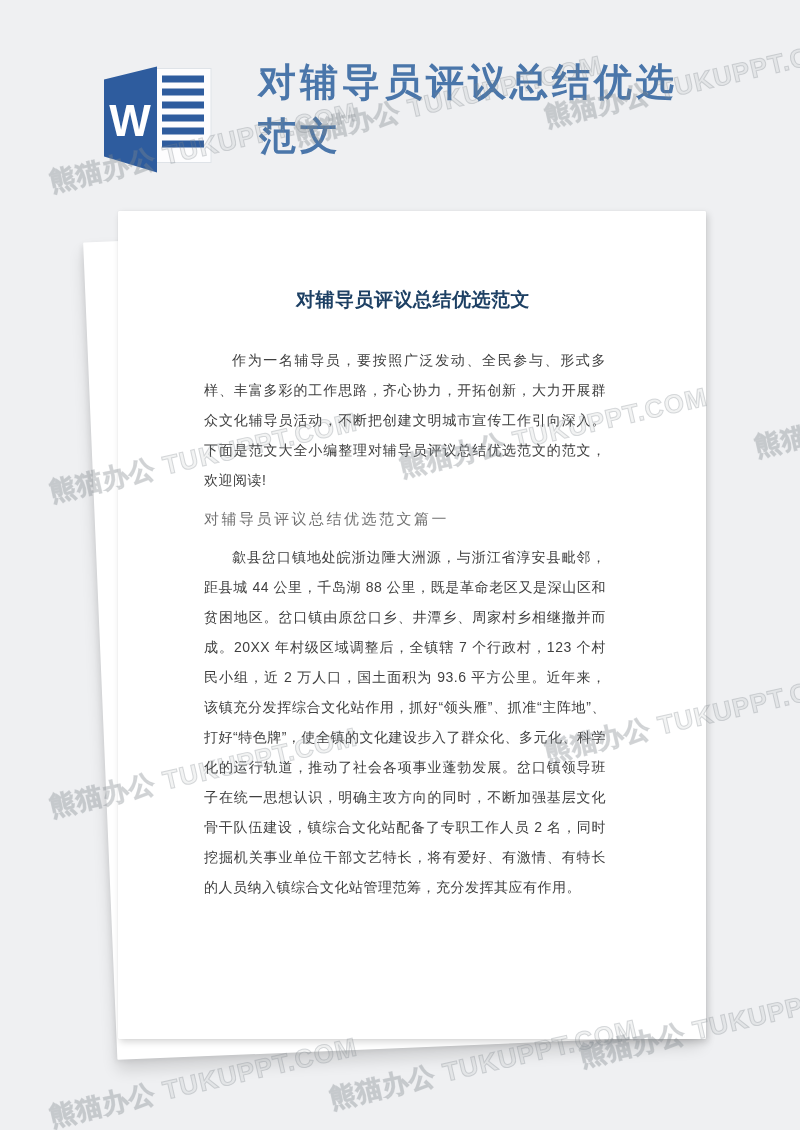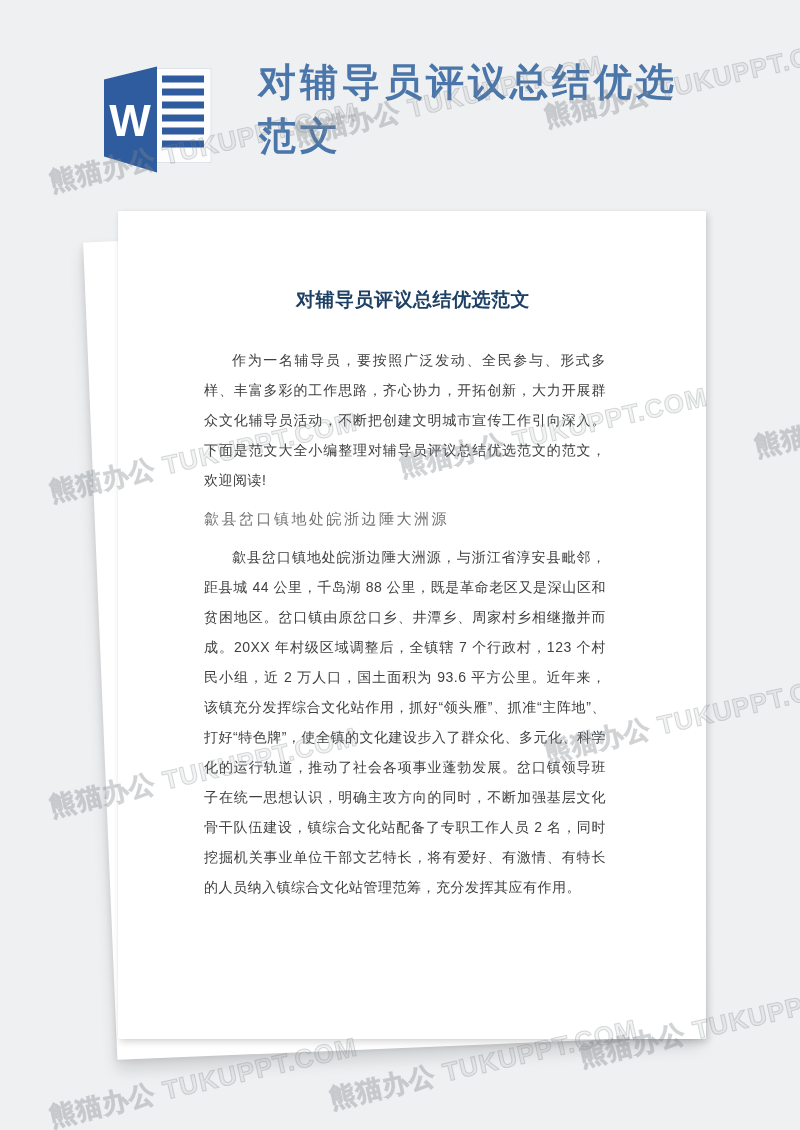--- a/index.html
+++ b/index.html
@@ -68,21 +68,21 @@
     <text x="30" y="73" font-size="44" font-weight="bold" fill="#ffffff" text-anchor="middle" font-family="Liberation Sans, DejaVu Sans, sans-serif">W</text>
   </svg>
 
   <h1 class="header-title">对辅导员评议总结优选范文</h1>
 
   <div class="sheet-back"></div>
 
   <div class="sheet">
     <h2 class="doc-title">对辅导员评议总结优选范文</h2>
     <p class="body-p">作为一名辅导员，要按照广泛发动、全民参与、形式多样、丰富多彩的工作思路，齐心协力，开拓创新，大力开展群众文化辅导员活动，不断把创建文明城市宣传工作引向深入。下面是范文大全小编整理对辅导员评议总结优选范文的范文，欢迎阅读!</p>
-    <div class="section-head">歙县岔口镇地处皖浙边陲大洲源</div>
+    <div class="section-head">对辅导员评议总结优选范文篇一</div>
     <p class="body-p tight">歙县岔口镇地处皖浙边陲大洲源，与浙江省淳安县毗邻，距县城 44 公里，千岛湖 88 公里，既是革命老区又是深山区和贫困地区。岔口镇由原岔口乡、井潭乡、周家村乡相继撤并而成。20XX 年村级区域调整后，全镇辖 7 个行政村，123 个村民小组，近 2 万人口，国土面积为 93.6 平方公里。近年来，该镇充分发挥综合文化站作用，抓好“领头雁”、抓准“主阵地”、打好“特色牌”，使全镇的文化建设步入了群众化、多元化、科学化的运行轨道，推动了社会各项事业蓬勃发展。岔口镇领导班子在统一思想认识，明确主攻方向的同时，不断加强基层文化骨干队伍建设，镇综合文化站配备了专职工作人员 2 名，同时挖掘机关事业单位干部文艺特长，将有爱好、有激情、有特长的人员纳入镇综合文化站管理范筹，充分发挥其应有作用。</p>
   </div>
 
   <div class="wm" style="left:50px;top:165px">熊猫办公 TUKUPPT.COM</div>
   <div class="wm" style="left:295px;top:118px">熊猫办公 TUKUPPT.COM</div>
   <div class="wm" style="left:545px;top:100px">熊猫办公 TUKUPPT.COM</div>
   <div class="wm" style="left:50px;top:475px">熊猫办公 TUKUPPT.COM</div>
   <div class="wm" style="left:400px;top:450px">熊猫办公 TUKUPPT.COM</div>
   <div class="wm" style="left:755px;top:430px">熊猫办公 TUKUPPT.COM</div>
   <div class="wm" style="left:50px;top:790px">熊猫办公 TUKUPPT.COM</div>

